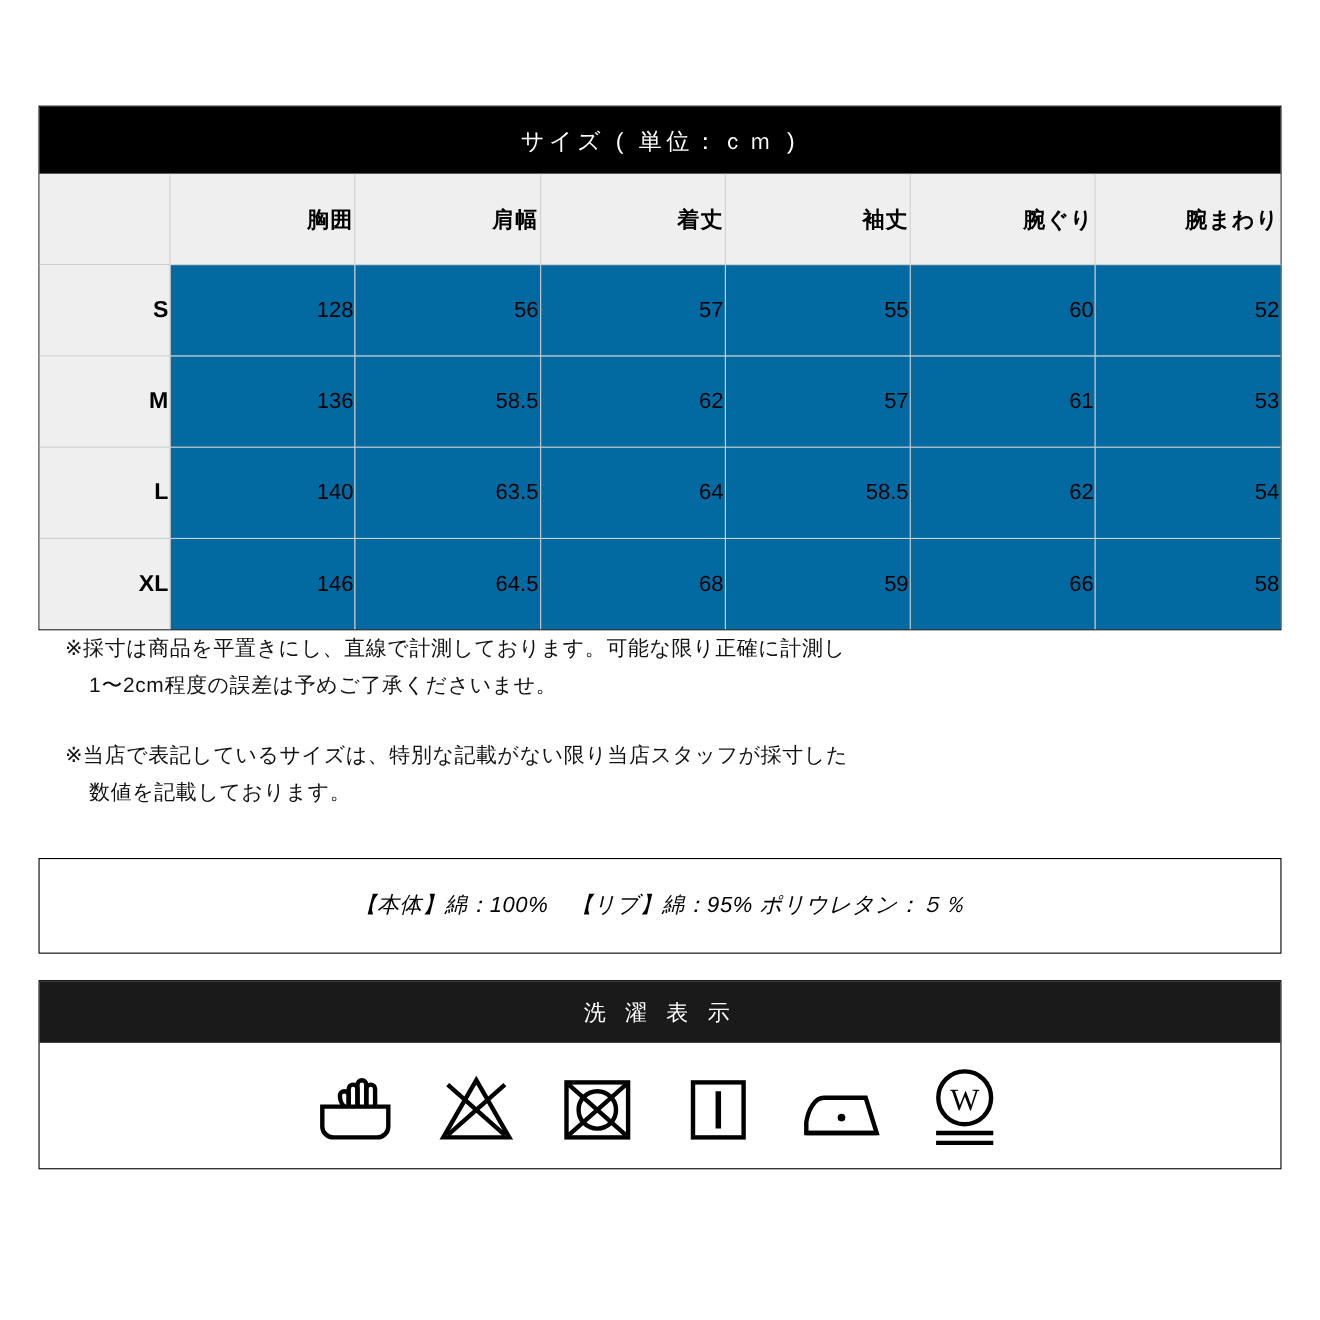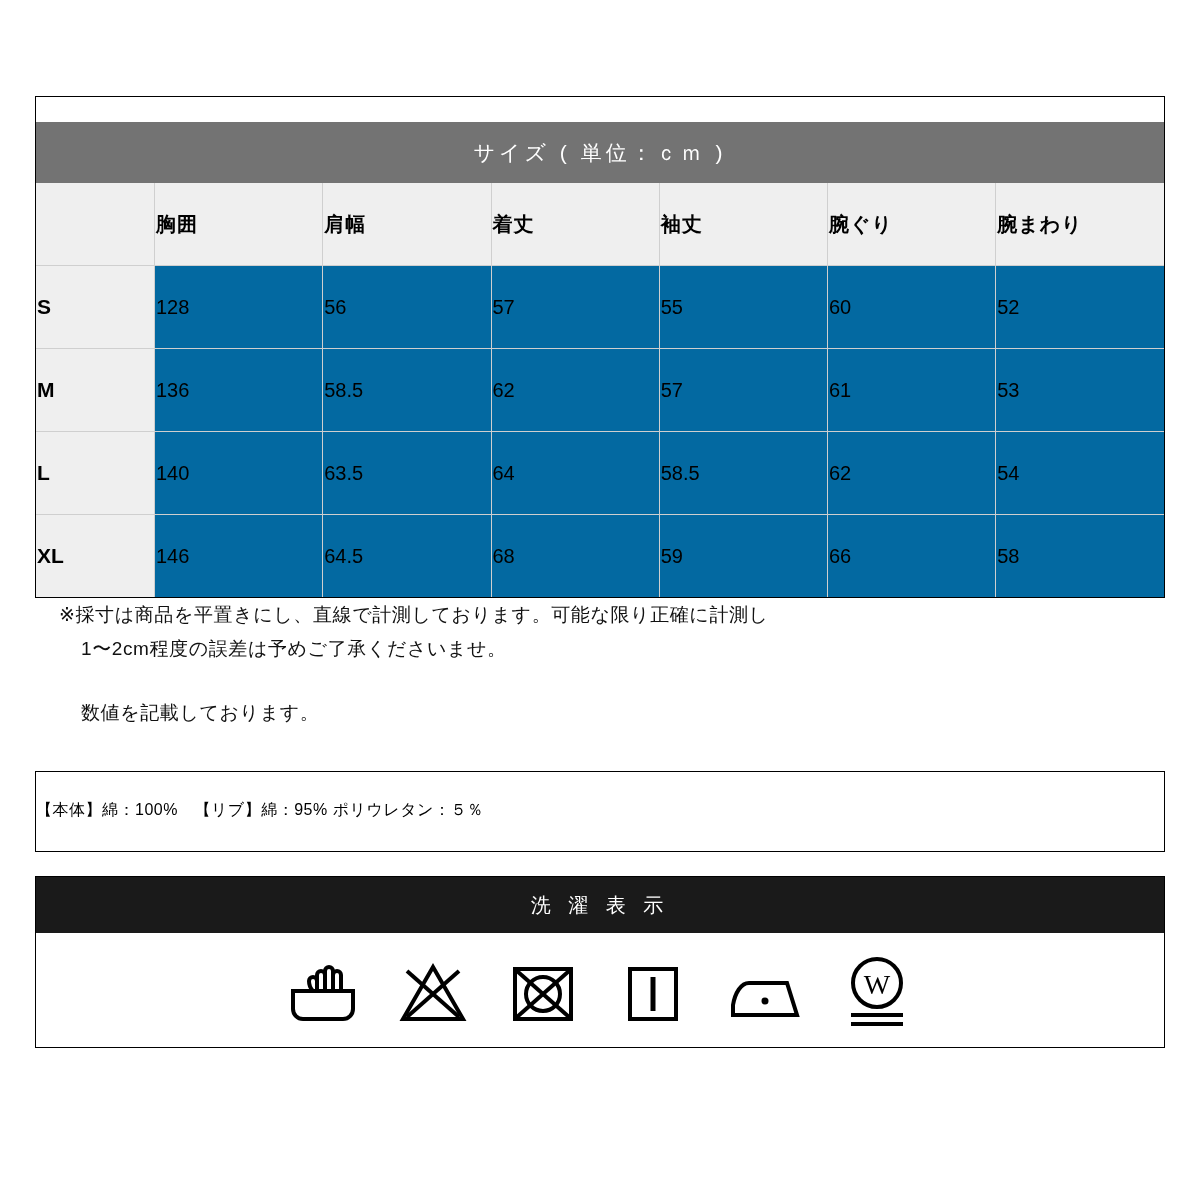--- a/index.html
+++ b/index.html
@@ -22,37 +22,36 @@
   }
 
   
   .size-block {
     margin-top: 96px;
     border: 1px solid #000000;
     box-sizing: border-box;
     width: 1130px;
   }
   .size-title {
-    background: #737373;
+    background: #000000;
     color: #ffffff;
     text-align: center;
     font-size: 21px;
     letter-spacing: 4px;
     padding: 17px 0 16px;
     font-weight: 400;
-    margin-top: 25px;
   }
   table.size {
     border-collapse: collapse;
     width: 100%;
     table-layout: fixed;
   }
   table.size th, table.size td {
     border: 1px solid #cfcfcf;
-    text-align: left;
+    text-align: right;
     font-size: 20px;
     height: 80px;
     font-weight: 400;
   }
   table.size thead th {
     background: #efefef;
     font-weight: bold;
     font-size: 20px;
     letter-spacing: 1px;
   }
@@ -110,23 +109,25 @@
   }
   .panel-title {
     background: #1a1a1a;
     color: #ffffff;
     text-align: center;
     font-size: 20px;
     letter-spacing: 6px;
     padding: 15px 0 14px;
   }
   .panel-body {
-    font-size: 16px;
+    text-align: center;
+    font-size: 20px;
     padding: 28px 0 30px;
     letter-spacing: 0.5px;
+    font-style: italic;
   }
   .material-block { margin-top: 42px; }
 
   
   .wash-block { margin-top: 24px; }
   .wash-icons {
     display: flex;
     justify-content: center;
     align-items: flex-end;
     gap: 38px;
@@ -193,20 +194,21 @@
       </tbody>
     </table>
   </div>
 
   <div class="notes">
     <div class="note">
       <span>※採寸は商品を平置きにし、直線で計測しております。可能な限り正確に計測し</span>
       <span class="ind">1〜2cm程度の誤差は予めご了承くださいませ。</span>
     </div>
     <div class="note">
+      <span>※当店で表記しているサイズは、特別な記載がない限り当店スタッフが採寸した</span>
       <span class="ind">数値を記載しております。</span>
     </div>
   </div>
 
   <div class="panel material-block">
     <div class="panel-body">【本体】綿：100%　【リブ】綿：95% ポリウレタン：５％</div>
   </div>
 
   <div class="panel wash-block">
     <div class="panel-title">洗 濯 表 示</div>

